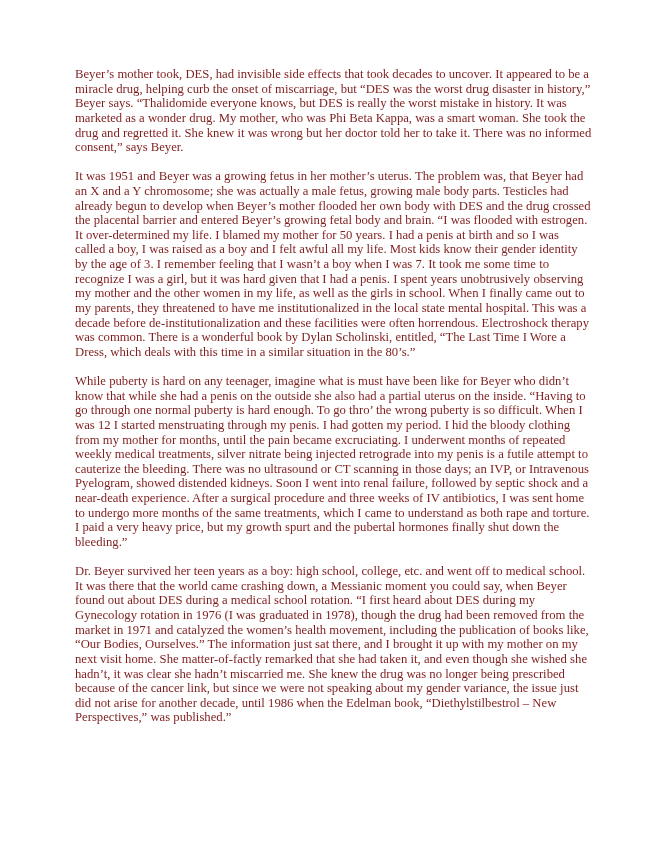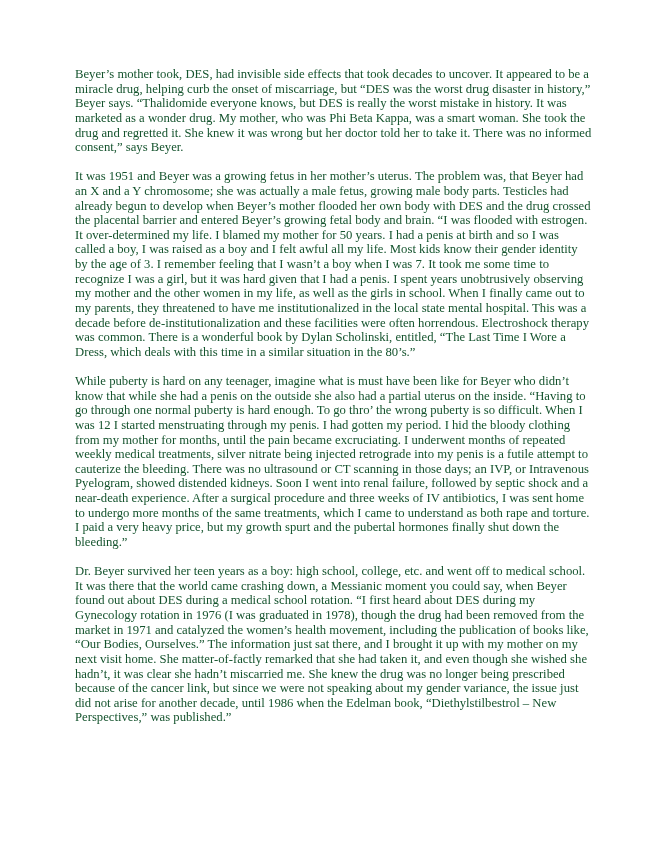--- a/index.html
+++ b/index.html
@@ -17,21 +17,21 @@
       width: 650px;
       height: 841px;
       background: #ffffff;
       padding: 67px 58px 40px 75px;
     }
     .doc-text p {
       margin: 0 0 14.6px 0;
       font-family: "Liberation Serif", "DejaVu Serif", serif;
       font-size: 12.7px;
       line-height: 14.62px;
-      color: #14532d;
+      color: #7f1d1d;
       text-align: left;
       letter-spacing: 0;
       word-spacing: 0;
     }
     .doc-text p:last-child {
       margin-bottom: 8px;
     }
   </style>
 </head>
 <body>

